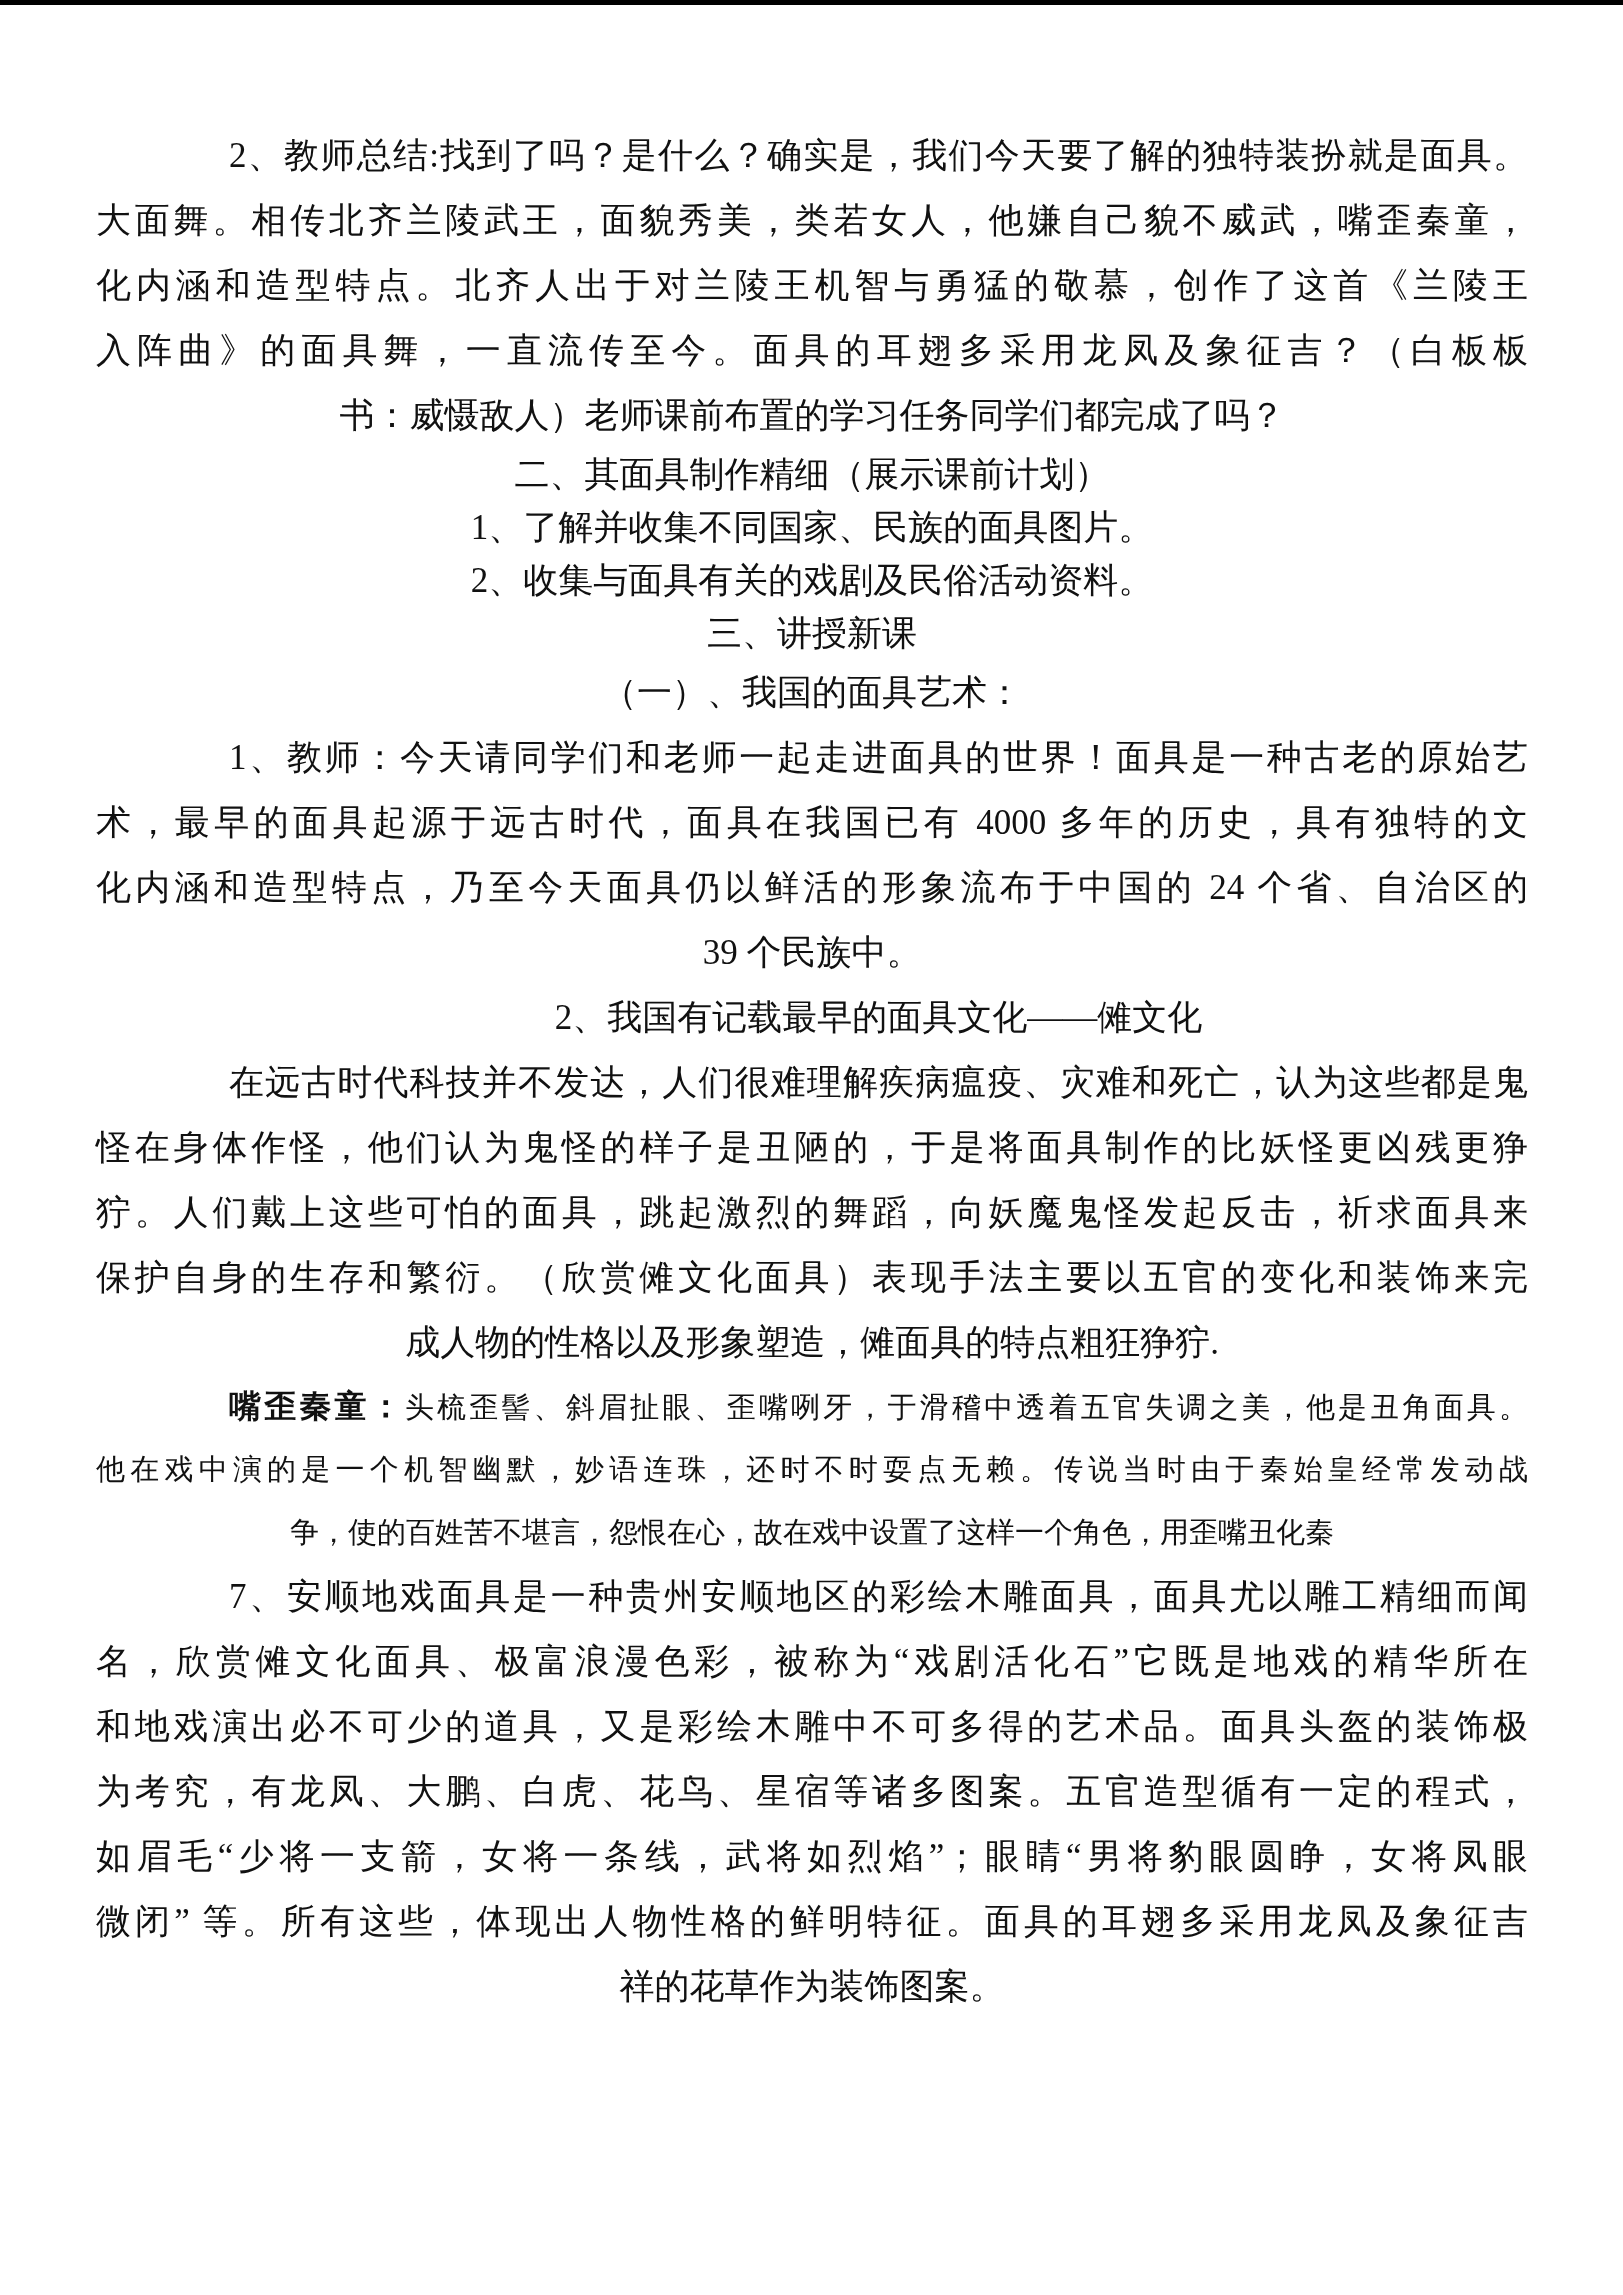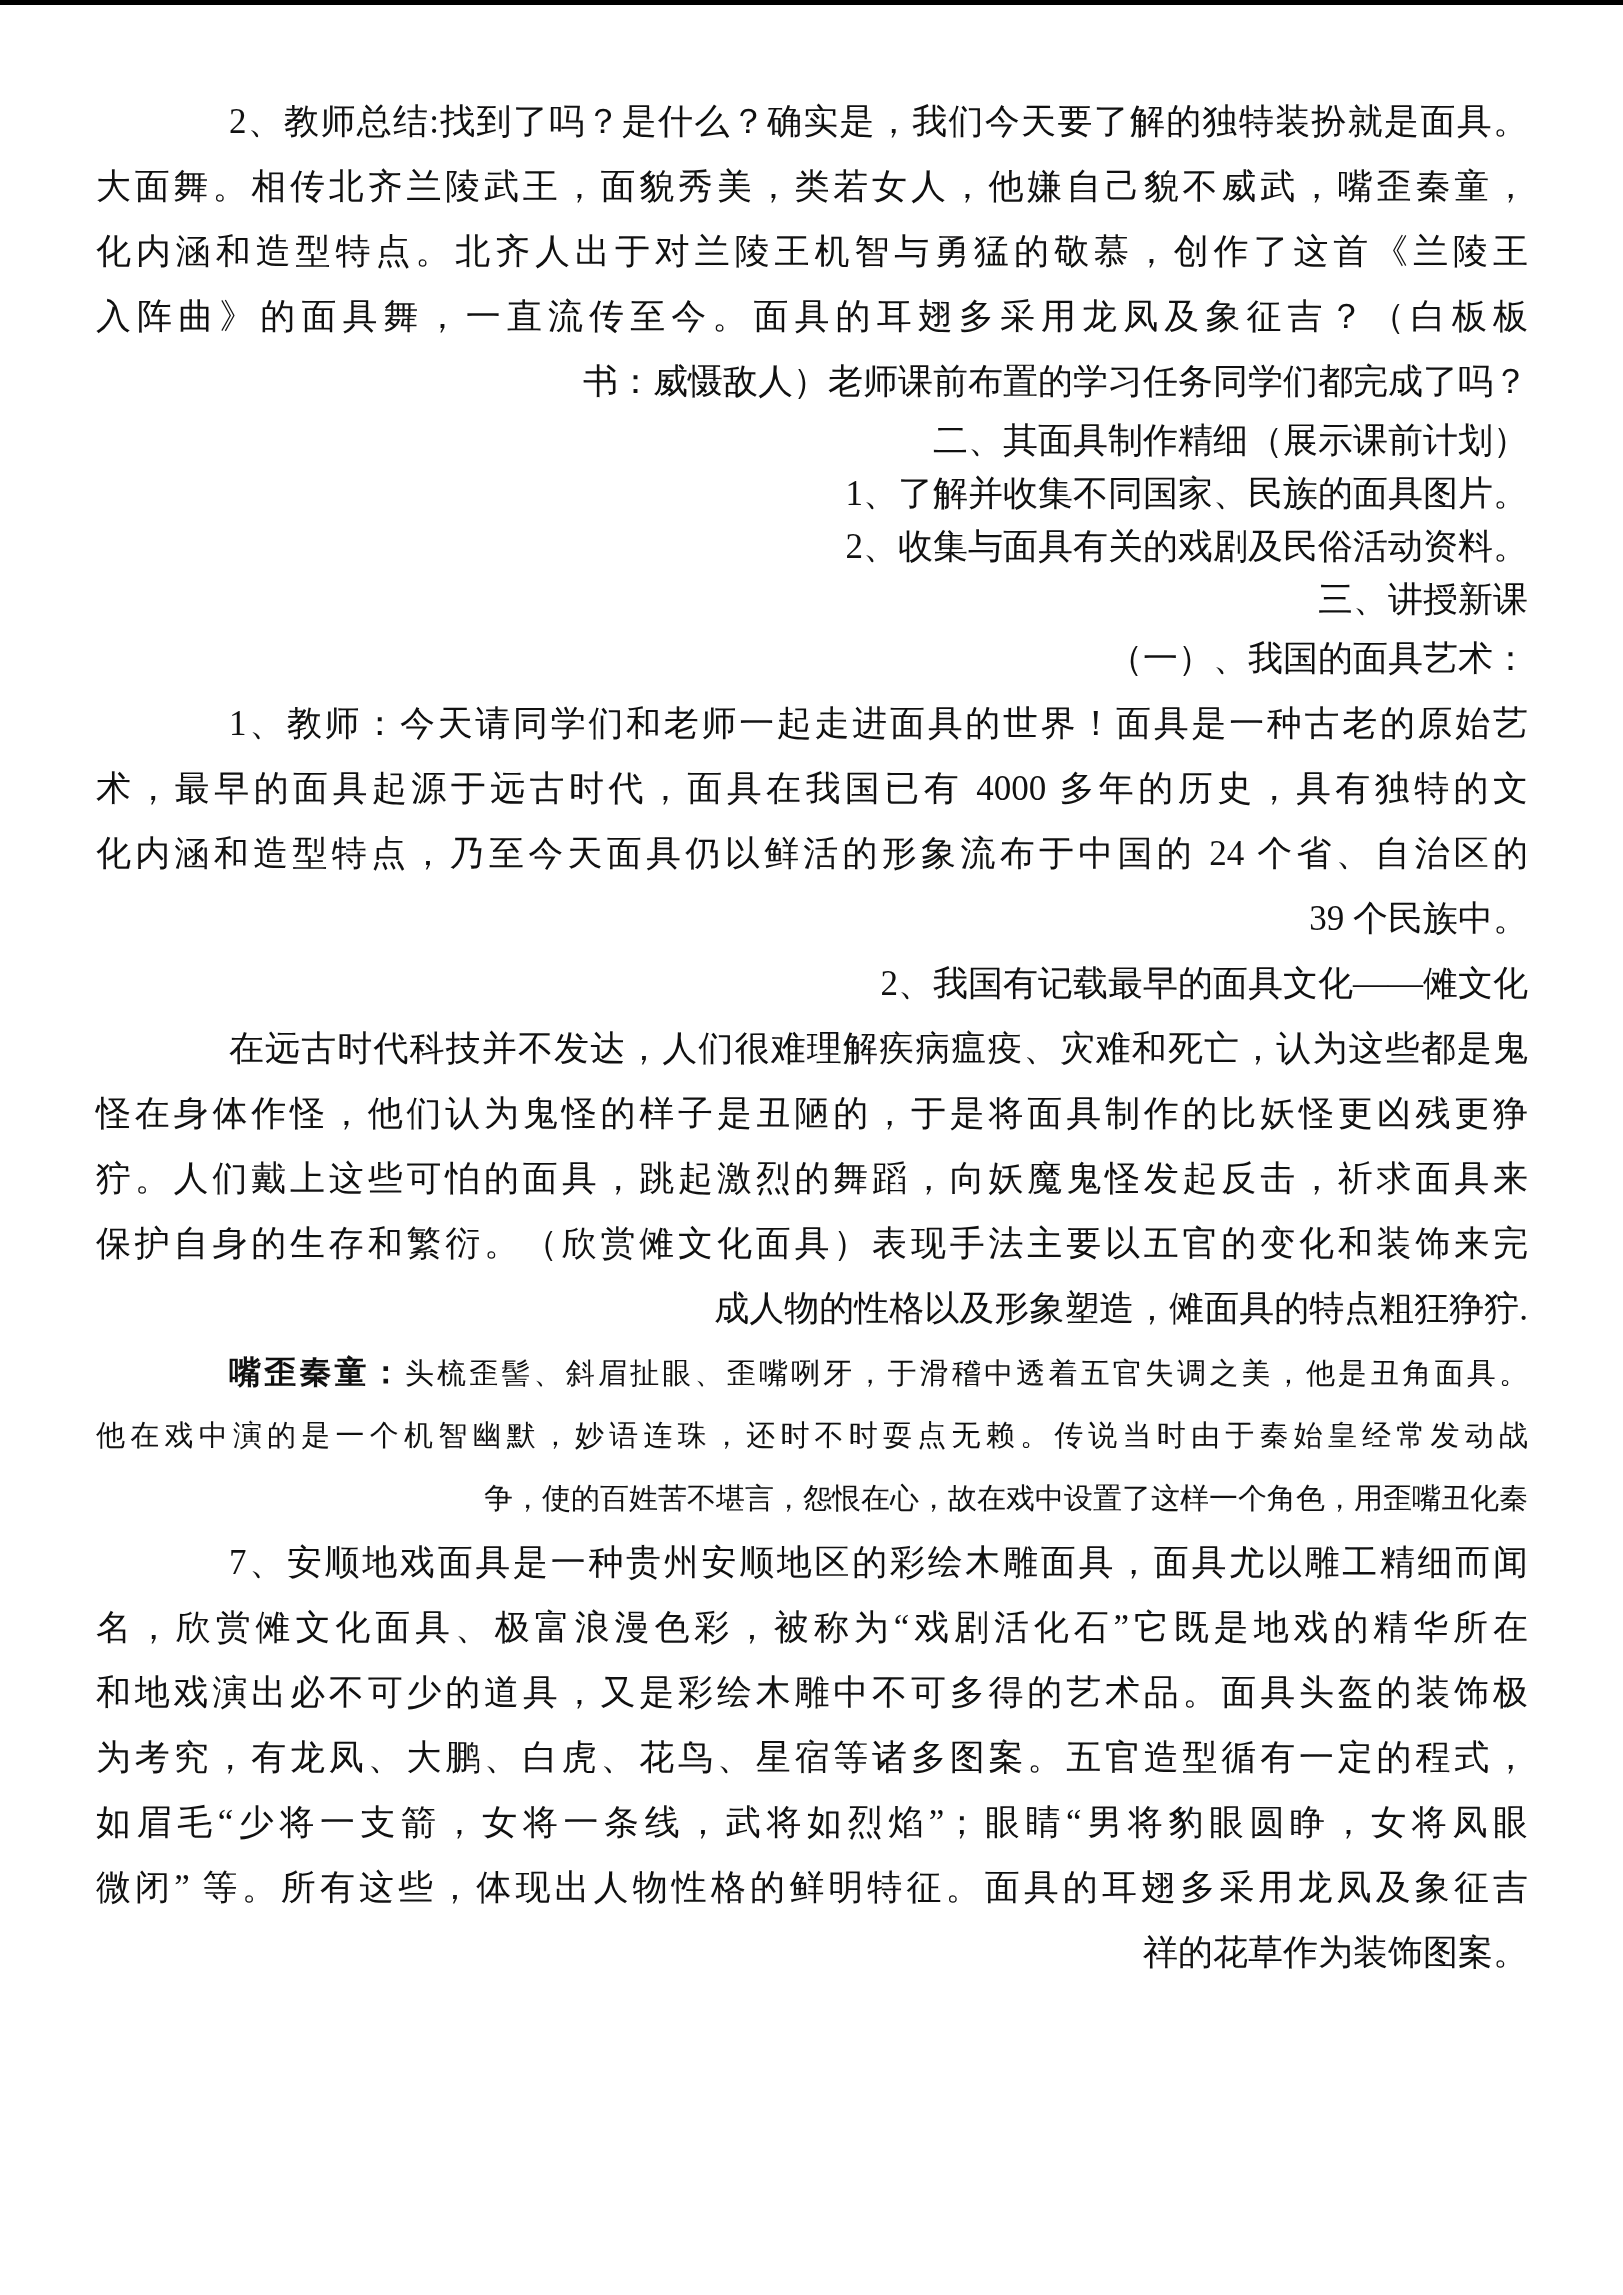--- a/index.html
+++ b/index.html
@@ -19,29 +19,29 @@
     top: 0; left: 0;
     width: 100%;
     height: 4.8px;
     background: #000000;
   }
   .content {
     position: absolute;
     top: 4.8px;
     left: 96px;
     width: 1432px;
-    padding-top: 84px;
+    padding-top: 118px;
     font-family: "Liberation Serif", "DejaVu Serif", serif;
     color: #111111;
   }
   .ln {
     font-size: 35px;
     height: 65px;
     line-height: 65px;
-    text-align: right;
+    text-align: center;
     white-space: normal;
   }
   
   .j {
     text-align: justify;
     text-align-last: justify;
   }
   
   .ind { text-indent: 133px; }
   

